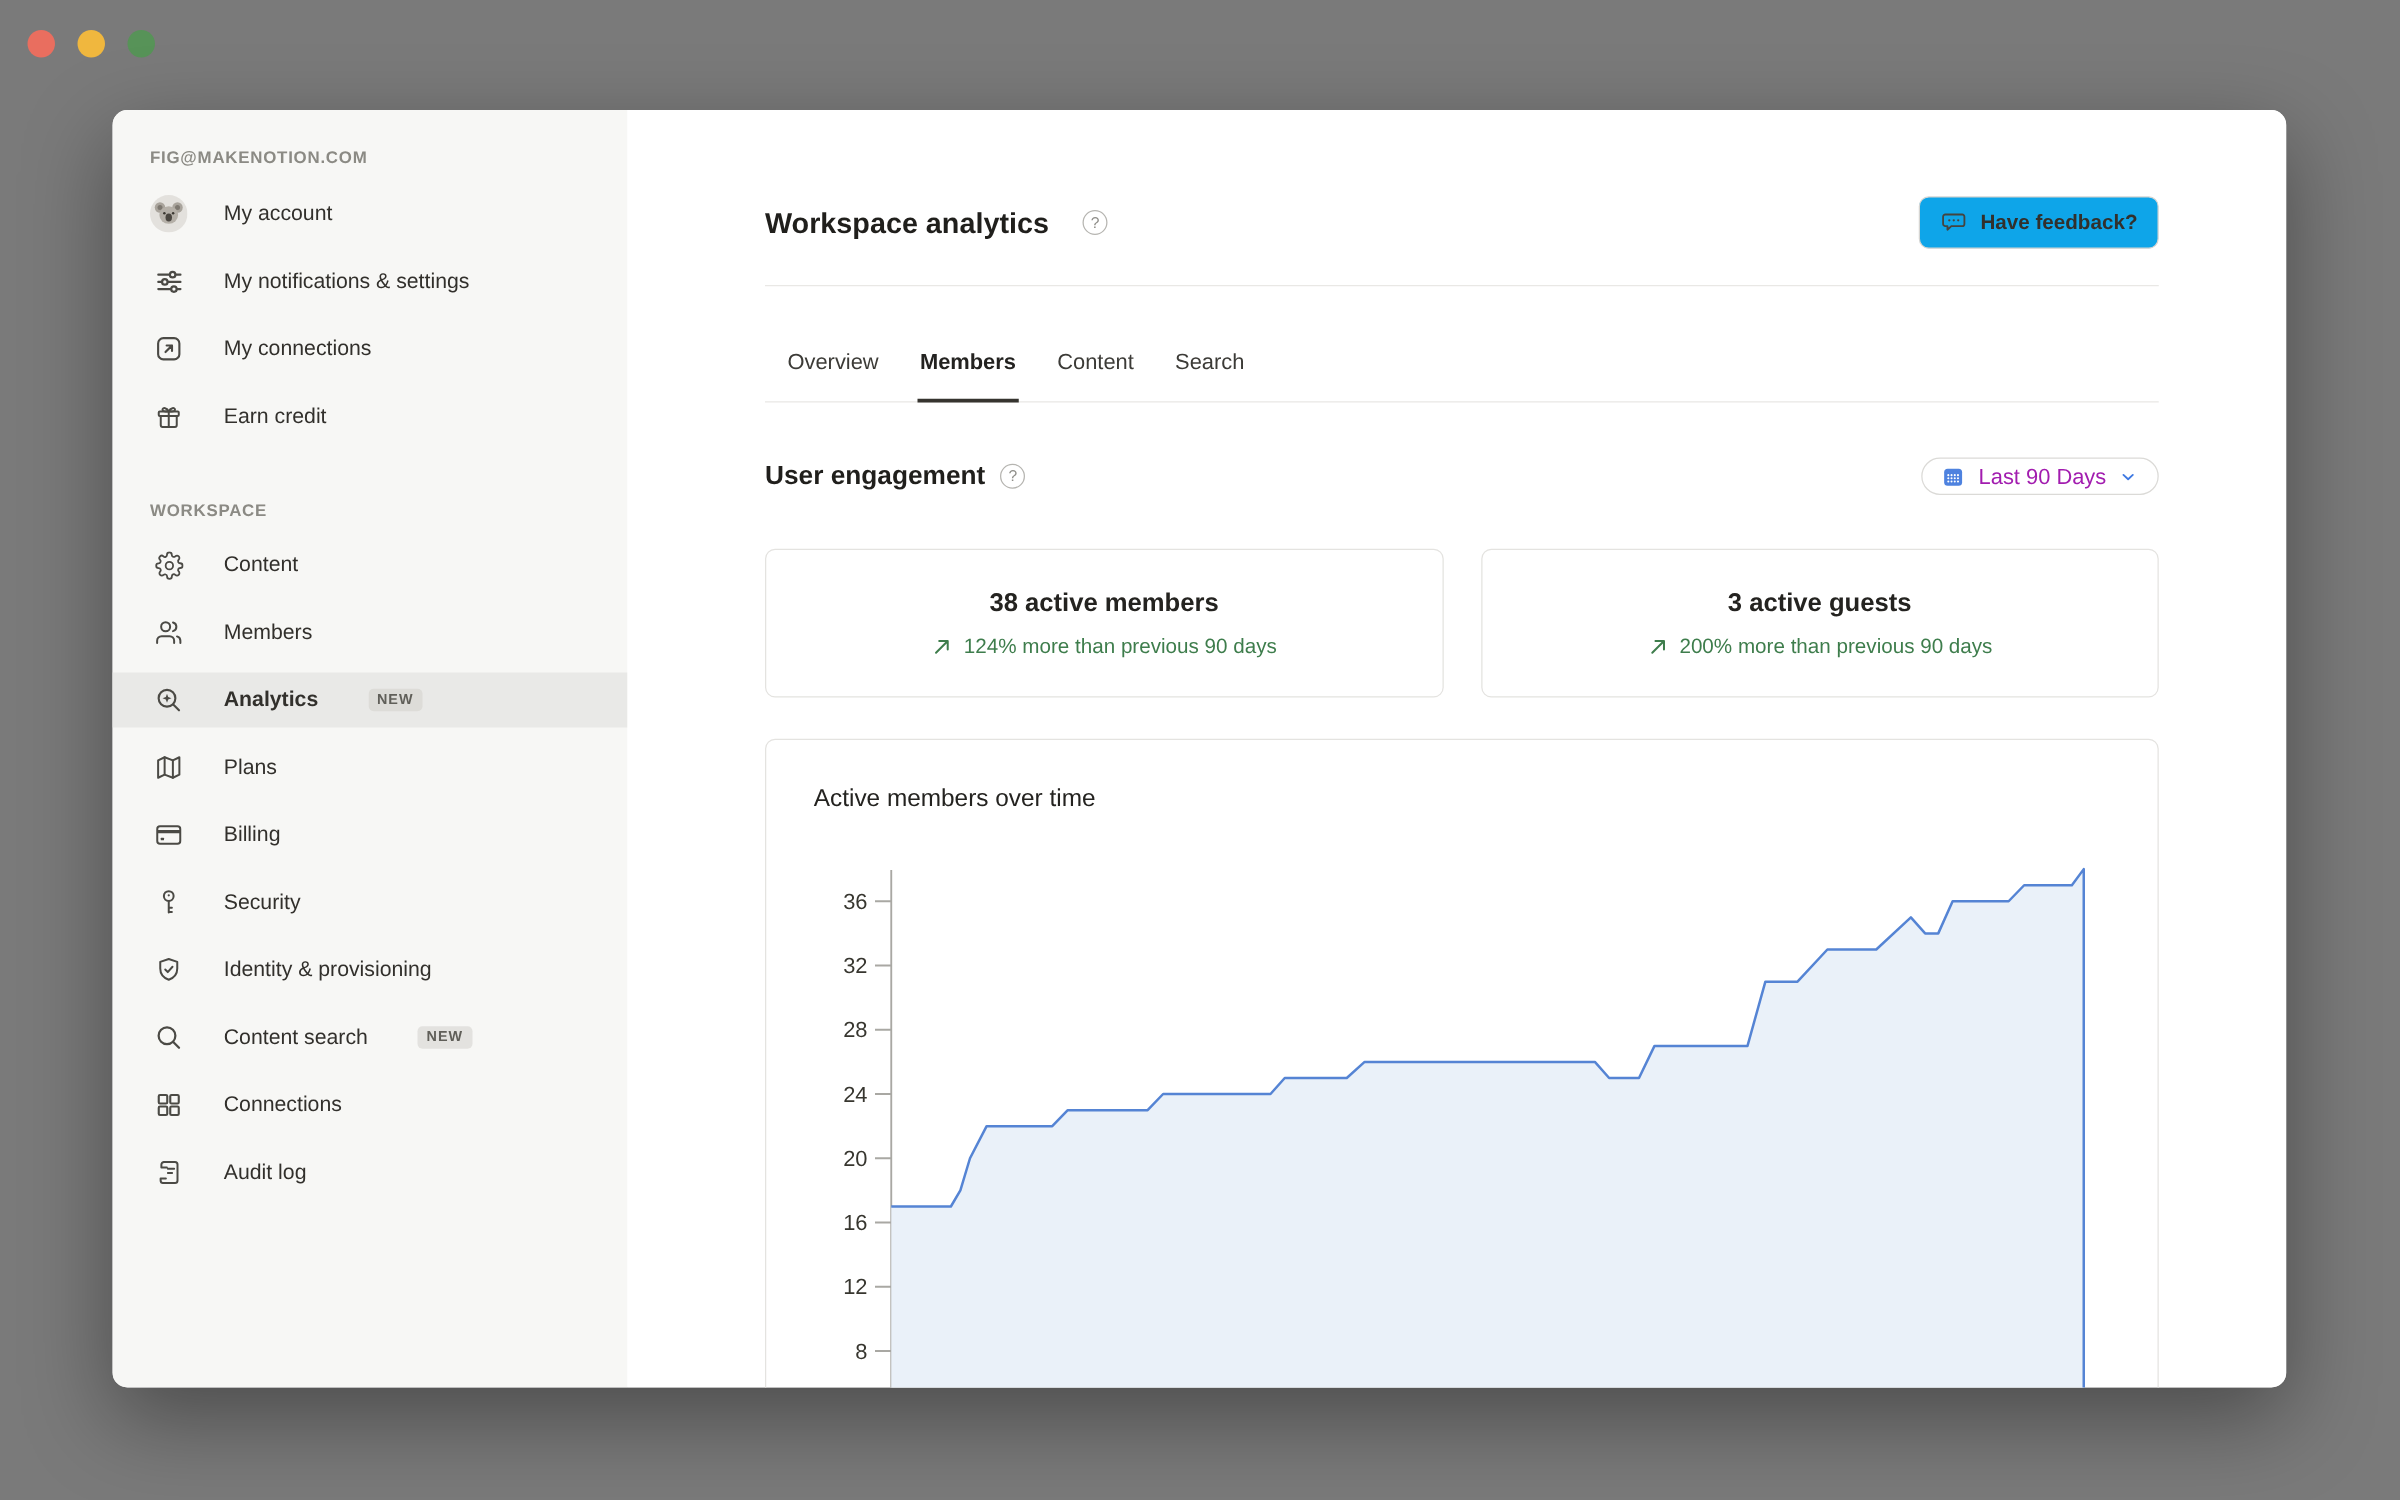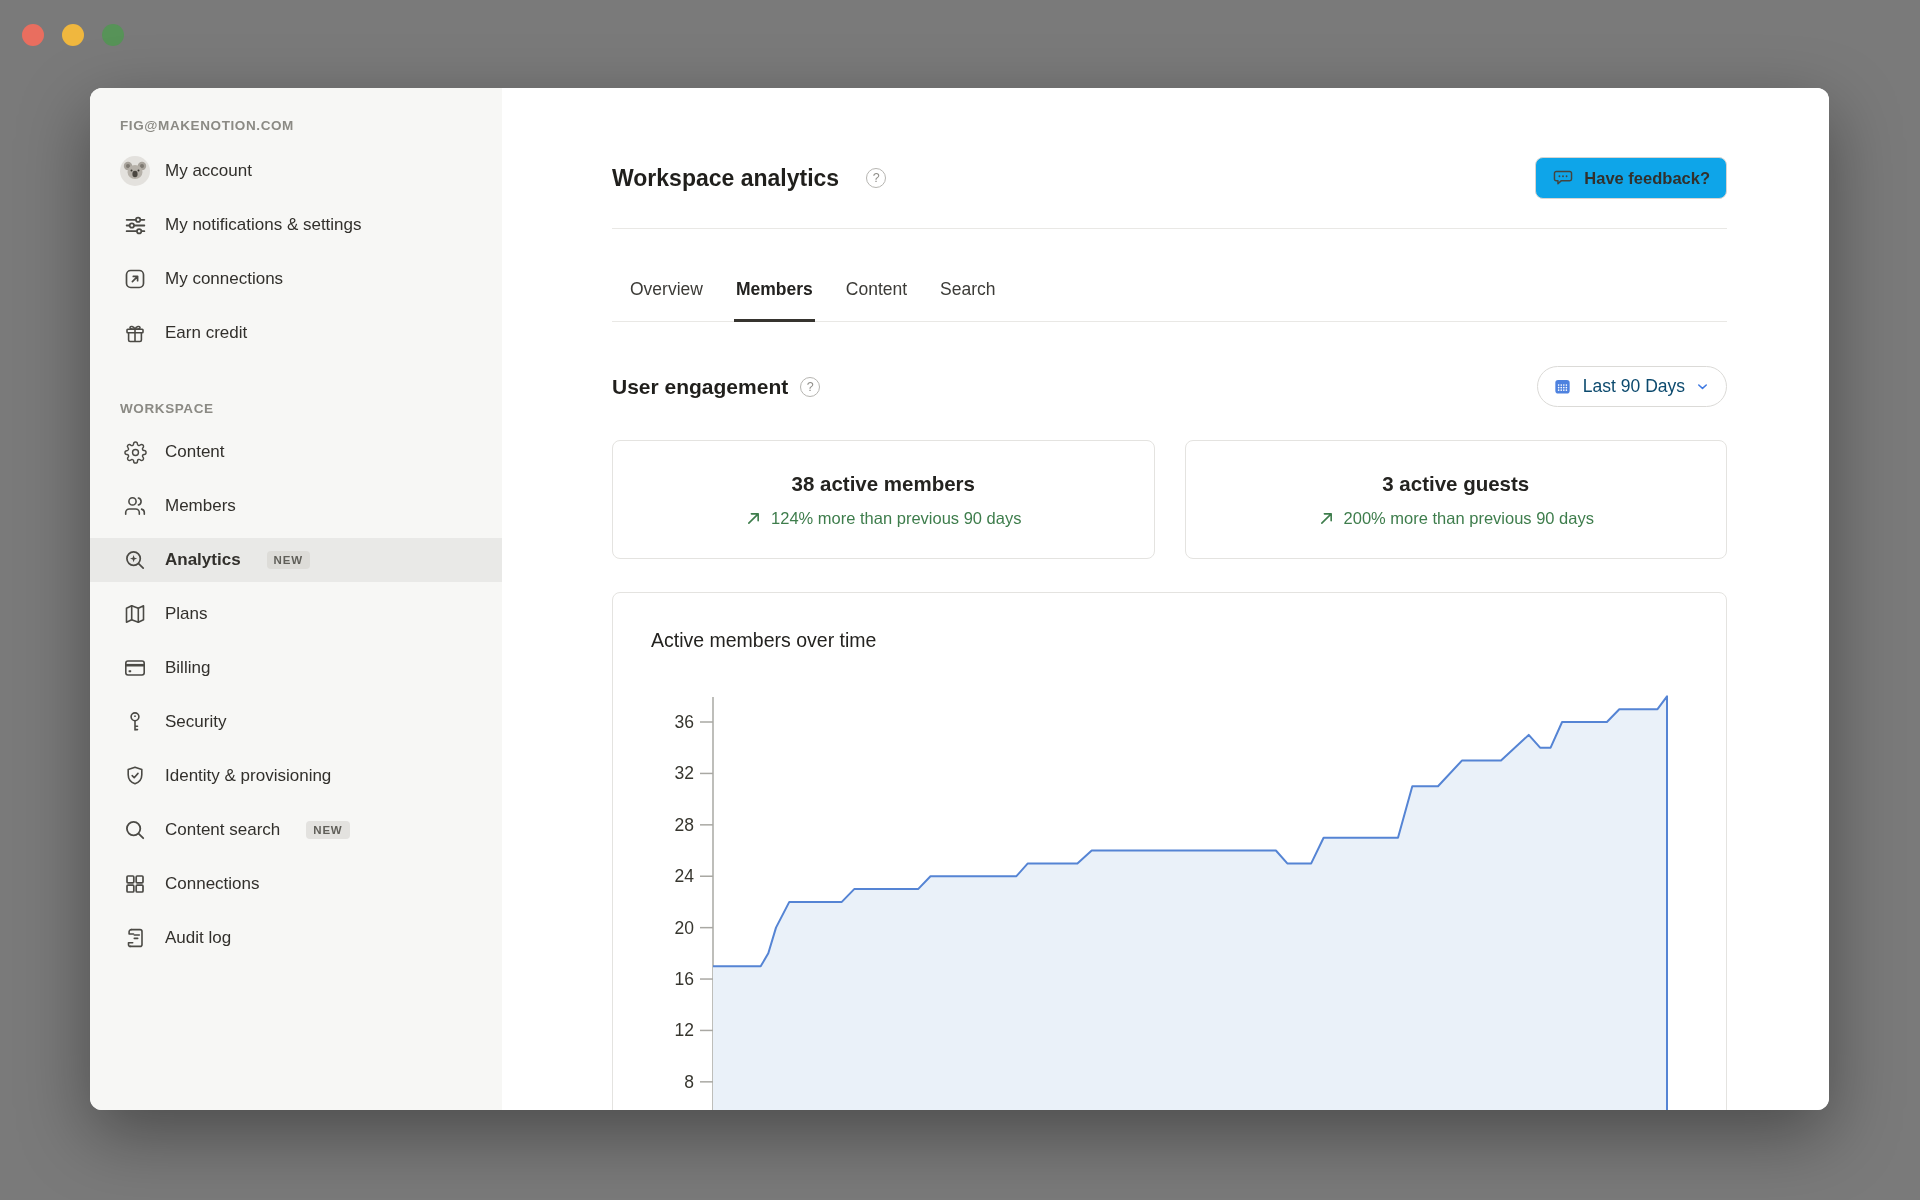--- a/index.html
+++ b/index.html
@@ -25,21 +25,21 @@
   }
 
   
   .sidebar { width:412px; flex-shrink:0; background:#f7f7f5; padding-top:30px; }
   .side-email {
     margin:0 0 16px 30px; font-size:13.5px; font-weight:600;
     letter-spacing:.6px; color:#8b8a84;
   }
   .side-item {
     display:flex; align-items:center; min-height:44px; margin-bottom:10px;
-    padding-left:30px; gap:15px; font-size:17px; color:#32302c; cursor:pointer;
+    padding-left:30px; gap:29px; font-size:17px; color:#32302c; cursor:pointer;
   }
   .side-item .ic { width:30px; height:30px; flex-shrink:0; display:flex; align-items:center; justify-content:center; color:#4b4a45; }
   .side-item .label { max-width:215px; line-height:34px; }
   .side-item.active { background:#e9e9e7; font-weight:700; }
   .badge {
     display:inline-flex; align-items:center; margin-left:11px;
     background:#e3e2df; color:#605f59; font-size:11.5px; font-weight:600;
     letter-spacing:.8px; padding:3px 7px 2px; border-radius:4px; line-height:1.2;
   }
   .active .badge { background:#dddcd8; }
@@ -72,26 +72,26 @@
   .tab {
     padding:50px 2px 19px; font-size:17.5px; color:#3c3b37; cursor:pointer;
     border-bottom:3px solid transparent; margin-bottom:-1px;
   }
   .tab.active { font-weight:700; color:#232220; border-bottom-color:#36342f; }
 
   .section-row { margin-top:44px; display:flex; align-items:center; justify-content:space-between; }
   .h2-wrap { display:flex; align-items:center; gap:12px; }
   h2 { font-size:21px; font-weight:700; color:#201f1c; }
   .date-pill {
-    display:flex; align-items:center; gap:10px; height:41px; padding:0 16px 0 14px;
+    display:flex; align-items:center; gap:10px; height:30px; padding:0 16px 0 14px;
     border:1px solid #dbdad7; border-radius:21px; background:#fff; cursor:pointer;
-    font-size:17.5px; font-weight:500; color:#0c4a6e; font-family:inherit;
-  }
-
-  .cards-row { margin-top:33px; display:flex; gap:30px; }
+    font-size:17.5px; font-weight:500; color:#a21caf; font-family:inherit;
+  }
+
+  .cards-row { margin-top:43px; display:flex; gap:30px; }
   .stat-card {
     flex:1; height:119px; border:1px solid #e4e3e0; border-radius:8px;
     display:flex; flex-direction:column; align-items:center; justify-content:center; gap:13px;
   }
   .stat-title { font-size:20.5px; font-weight:700; color:#242320; }
   .stat-trend { display:flex; align-items:center; gap:9px; font-size:16.5px; color:#3e7d4c; }
 
   .chart-card {
     margin-top:33px; height:560px; border:1px solid #e4e3e0; border-radius:8px;
     position:relative; overflow:hidden;

